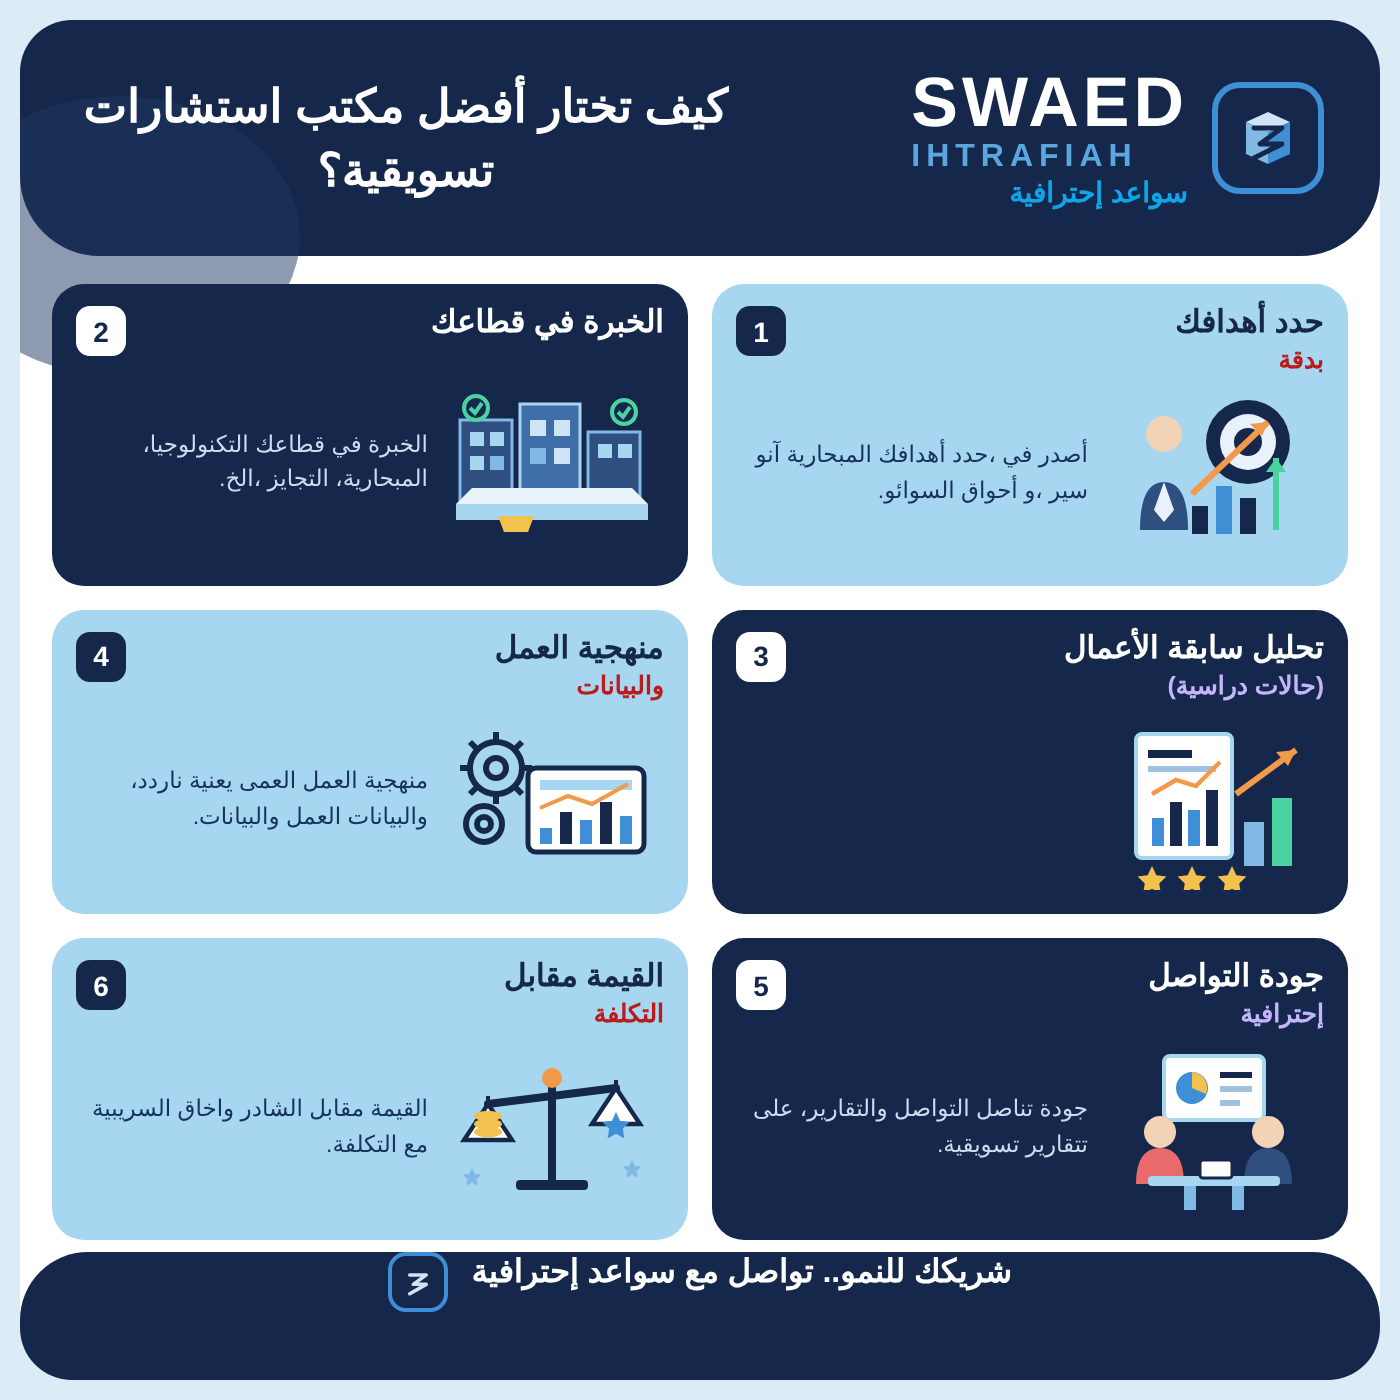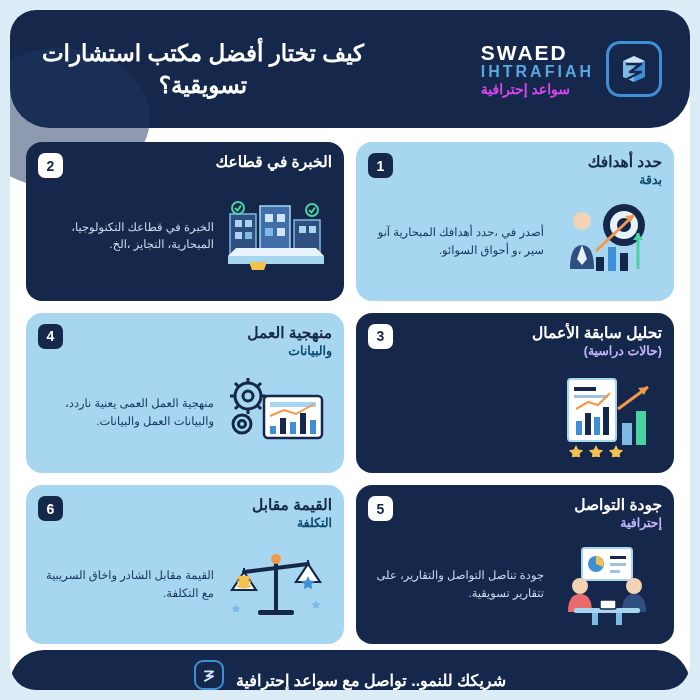--- a/index.html
+++ b/index.html
@@ -51,30 +51,30 @@
   }
   .brand-mark {
     width: 56px; height: 56px;
     border: 3px solid #3f8fd6;
     border-radius: 14px;
     display: flex; align-items: center; justify-content: center;
     color: #e8f2fb;
   }
   .brand-text { text-align: left; line-height: 1.05; }
   .brand-name {
-    font-size: 21px; font-weight: bold; color: #ffffff;
+    font-size: 35px; font-weight: bold; color: #ffffff;
     letter-spacing: 2px;
   }
   .brand-sub {
     font-size: 16px; font-weight: bold; color: #5aa7e0;
     letter-spacing: 3px;
   }
   .brand-ar {
-    font-size: 14px; color: #d946ef; font-weight: bold;
-    margin-top: 1px; direction: rtl;
+    font-size: 14px; color: #0ea5e9; font-weight: bold;
+    margin-top: 1px; direction: rtl; text-align: right;
   }
   .title {
     position: relative; z-index: 2;
     text-align: center;
     color: #ffffff;
     font-size: 23px;
     font-weight: bold;
     line-height: 1.4;
     max-width: 330px;
   }
@@ -108,21 +108,21 @@
     text-align: right; flex: 1;
   }
   .card.dark .card-title { color: #ffffff; }
   .card.light .card-title { color: #15284b; }
   .card-sub {
     display: block;
     font-size: 12.5px;
     font-weight: bold;
   }
   .card.dark .card-sub { color: #c4b5fd; }
-  .card.light .card-sub { color: #0c4a6e; }
+  .card.light .card-sub { color: #b91c1c; }
   .badge {
     width: 25px; height: 25px; flex: 0 0 25px;
     border-radius: 7px;
     display: flex; align-items: center; justify-content: center;
     font-size: 14px; font-weight: bold;
     margin-top: 1px;
   }
   .card.dark .badge { background: #ffffff; color: #15284b; }
   .card.light .badge { background: #15284b; color: #ffffff; }
   .card-body {
@@ -138,26 +138,26 @@
   .card-desc {
     font-size: 11.5px;
     line-height: 1.55;
     text-align: right;
     flex: 1;
   }
   .card.dark .card-desc { color: #c9dcf0; text-align: right; }
   .card.light .card-desc { color: #17335b; }
   
   .footer {
-    height: 40px;
+    height: 64px;
     background: #15284b;
     border-top-left-radius: 34px;
     border-top-right-radius: 34px;
     display: flex;
-    align-items: flex-end;
+    align-items: flex-start;
     justify-content: center;
     gap: 12px;
     position: relative;
   }
   .footer-text {
     color: #ffffff; font-size: 16px; font-weight: bold;
   }
   .footer-mark {
     width: 30px; height: 30px;
     border: 2px solid #3f8fd6; border-radius: 9px;

